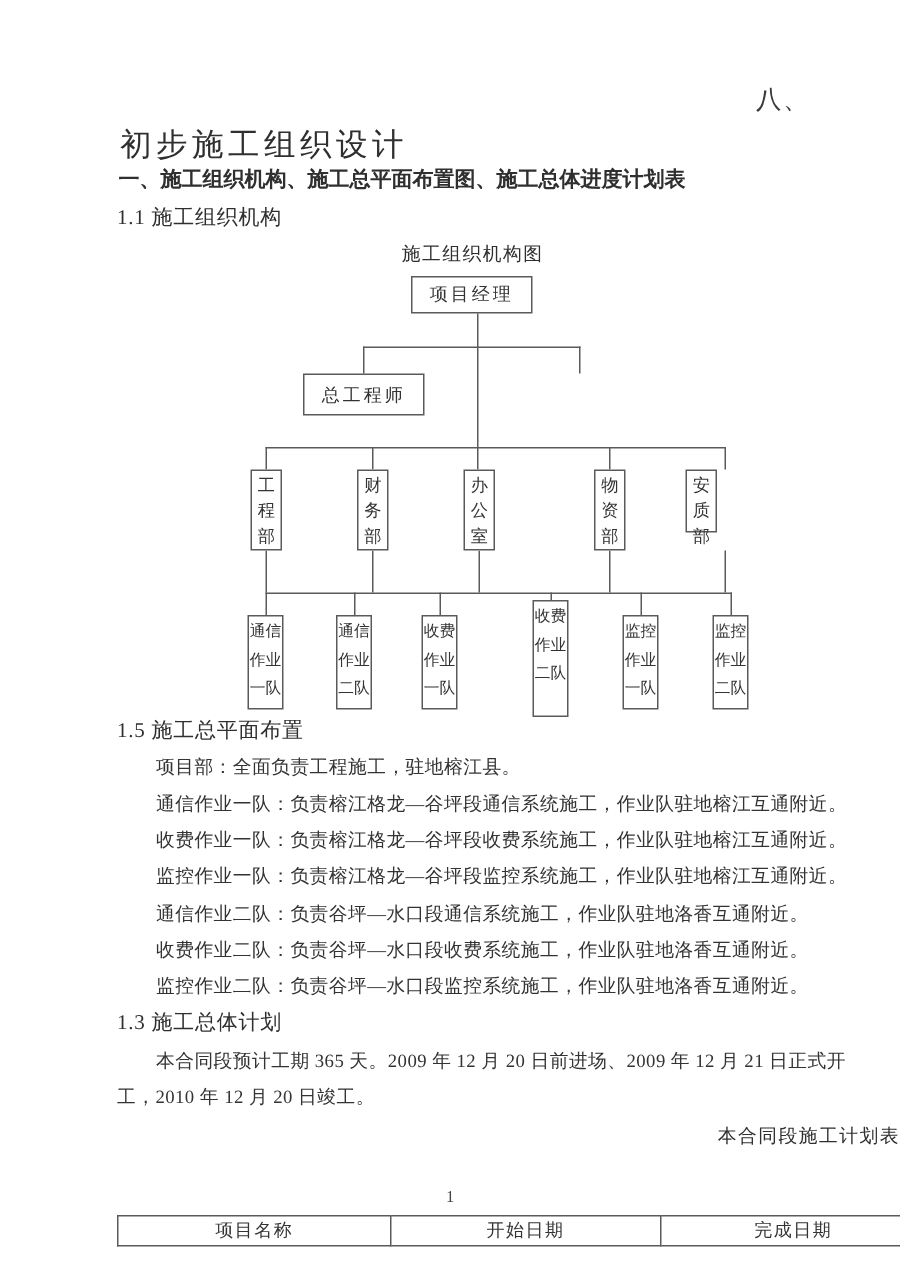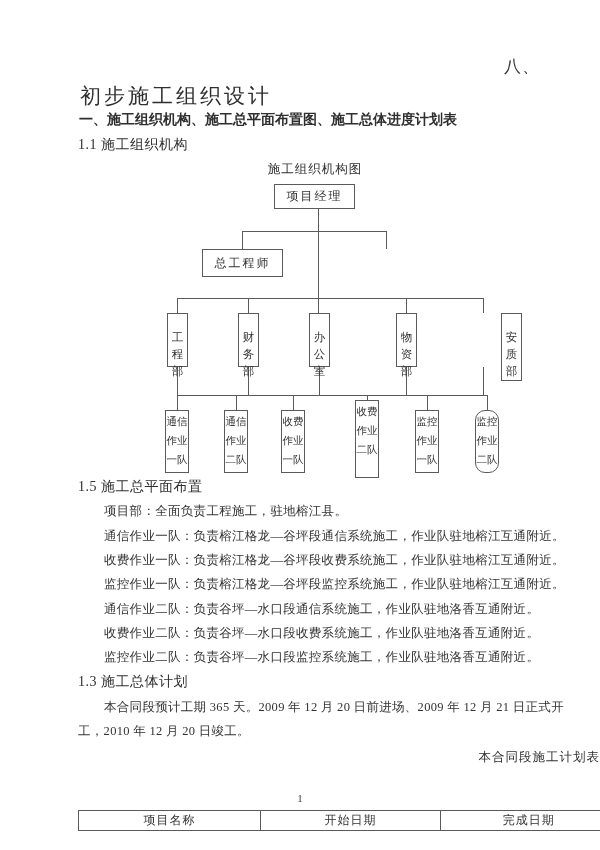--- a/index.html
+++ b/index.html
@@ -27,21 +27,21 @@
   .chart-title { position:absolute; left:240px; top:1px; width:150px; text-align:center; font-size:12.5px; color:#2f2f2f; letter-spacing:1px; }
   .obox {
     position:absolute; border:1px solid #5a5a5a; background:#fff;
     display:flex; align-items:center; justify-content:center;
     font-size:12px; color:#333; text-align:center;
   }
   .obox.top { letter-spacing:2px; }
   .vbox {
     position:absolute; border:1px solid #5a5a5a; background:#fff;
     font-size:11.5px; color:#333; text-align:center;
-    line-height:17px; word-break:break-all; padding-top:15px;
+    line-height:17px; word-break:break-all; padding-top:2px;
   }
   .tbox {
     position:absolute; border:1px solid #5a5a5a; background:#fff;
     font-size:10.5px; color:#333; text-align:center;
     line-height:19px; word-break:break-all; padding-top:1px;
   }
   .line { position:absolute; background:#5a5a5a; }
 
   
   .tbl-title { left:0; top:749px; width:600px; text-align:right; font-size:12.5px; color:#2f2f2f; letter-spacing:1px; }
@@ -85,28 +85,28 @@
   <div class="line" style="left:427px; top:235px; width:1px; height:15px;"></div>
   <div class="line" style="left:487px; top:235px; width:1px; height:15px;"></div>
 
   <div class="obox top" style="left:274px; top:24px; width:81px; height:25px;">项目经理</div>
   <div class="obox top" style="left:202px; top:89px; width:81px; height:28px;">总工程师</div>
 
   <div class="vbox" style="left:167px; top:153px; width:21px; height:54px;">工程部</div>
   <div class="vbox" style="left:238px; top:153px; width:21px; height:54px;">财务部</div>
   <div class="vbox" style="left:309px; top:153px; width:21px; height:54px;">办公室</div>
   <div class="vbox" style="left:396px; top:153px; width:21px; height:54px;">物资部</div>
-  <div class="vbox" style="left:501px; top:153px; width:21px; height:68px;">安质部</div>
+  <div class="vbox" style="left:457px; top:153px; width:21px; height:42px;">安质部</div>
 
   <div class="tbox" style="left:165px; top:250px; width:24px; height:63px;">通信作业一队</div>
   <div class="tbox" style="left:224px; top:250px; width:24px; height:63px;">通信作业二队</div>
   <div class="tbox" style="left:281px; top:250px; width:24px; height:63px;">收费作业一队</div>
   <div class="tbox" style="left:355px; top:240px; width:24px; height:78px;">收费作业二队</div>
   <div class="tbox" style="left:415px; top:250px; width:24px; height:63px;">监控作业一队</div>
-  <div class="tbox" style="left:475px; top:250px; width:24px; height:63px;border-radius:10px;">监控作业二队</div>
+  <div class="tbox" style="left:475px; top:250px; width:24px; height:63px;">监控作业二队</div>
 </div>
 
 <div class="abs h-num h12">1.5 施工总平面布置</div>
 <div class="abs bodyline" style="top:503px;">项目部：全面负责工程施工，驻地榕江县。</div>
 <div class="abs bodyline" style="top:528px;">通信作业一队：负责榕江格龙—谷坪段通信系统施工，作业队驻地榕江互通附近。</div>
 <div class="abs bodyline" style="top:552px;">收费作业一队：负责榕江格龙—谷坪段收费系统施工，作业队驻地榕江互通附近。</div>
 <div class="abs bodyline" style="top:576px;">监控作业一队：负责榕江格龙—谷坪段监控系统施工，作业队驻地榕江互通附近。</div>
 <div class="abs bodyline" style="top:601px;">通信作业二队：负责谷坪—水口段通信系统施工，作业队驻地洛香互通附近。</div>
 <div class="abs bodyline" style="top:625px;">收费作业二队：负责谷坪—水口段收费系统施工，作业队驻地洛香互通附近。</div>
 <div class="abs bodyline" style="top:649px;">监控作业二队：负责谷坪—水口段监控系统施工，作业队驻地洛香互通附近。</div>

